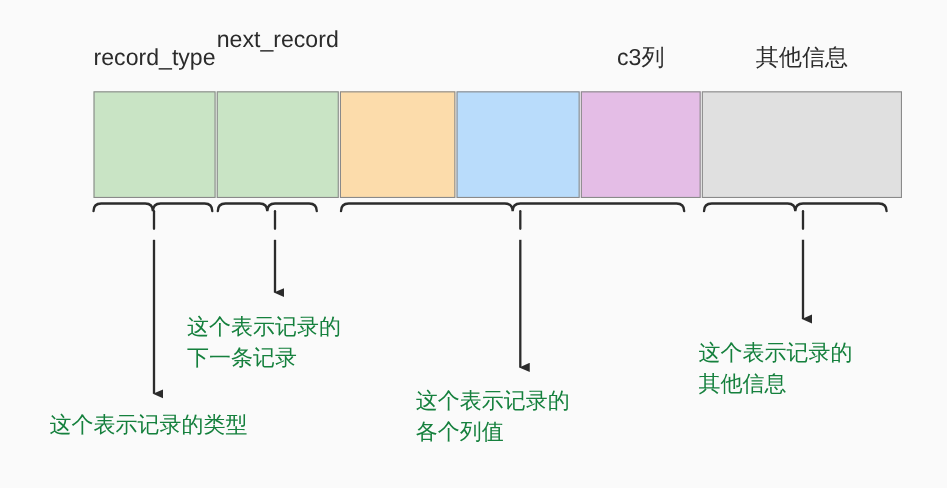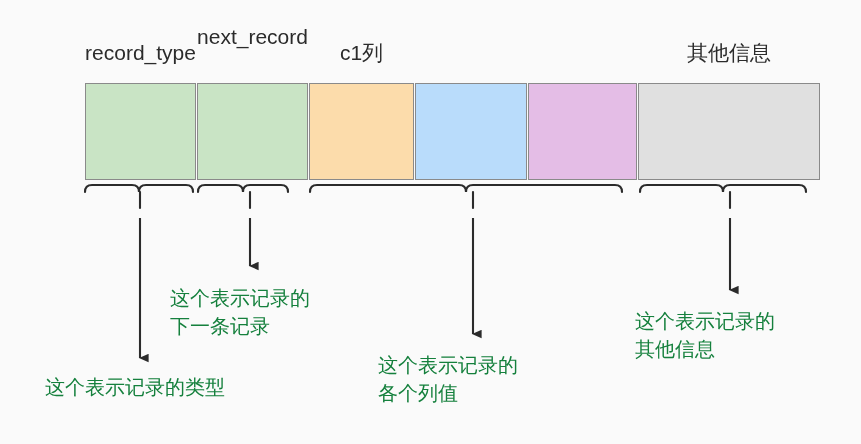--- a/index.html
+++ b/index.html
@@ -63,21 +63,21 @@
     pointer-events: none;
   }
 </style>
 </head>
 <body>
 
 <div id="stage">
 
   <div class="hdr" style="left:85px; width:111px; top:42px;">record_type</div>
   <div class="hdr" style="left:197px; width:111px; top:26px;">next_record</div>
-  <div class="hdr" style="left:309px; width:105px; top:42px;">c1列</div>
+  <div class="hdr" style="left:528px; width:109px; top:42px;">c3列</div>
   <div class="hdr" style="left:638px; width:182px; top:42px;">其他信息</div>
 
   <div class="cell" style="left:85px; width:111px; background:#c9e4c5;"></div>
   <div class="cell" style="left:197px; width:111px; background:#c9e4c5;"></div>
   <div class="cell" style="left:309px; width:105px; background:#fcdcab;"></div>
   <div class="cell" style="left:415px; width:112px; background:#b9dcfb;"></div>
   <div class="cell" style="left:528px; width:109px; background:#e4bde6;"></div>
   <div class="cell" style="left:638px; width:182px; background:#e0e0e0;"></div>
 
   <svg class="overlay" viewBox="0 0 861 444" xmlns="http://www.w3.org/2000/svg">

